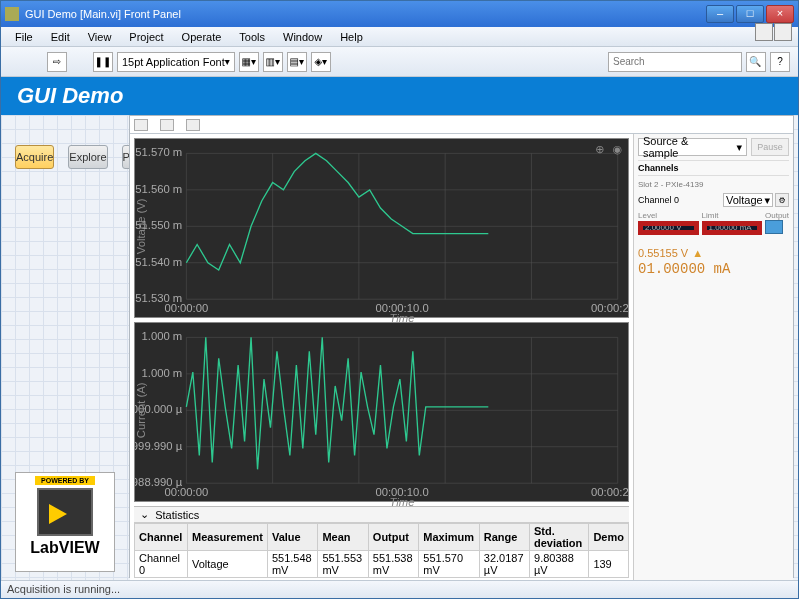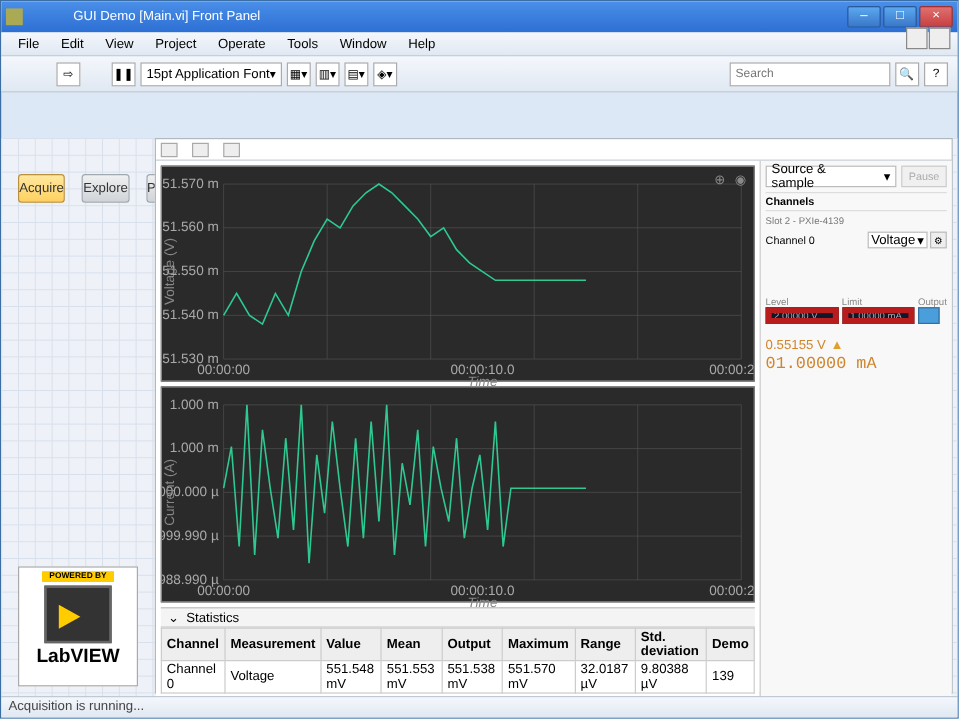--- a/index.html
+++ b/index.html
@@ -1,18 +1,18 @@
 <!DOCTYPE html>
 <html><head>
 <meta charset="utf-8">
 <style>
   * { box-sizing: border-box; margin: 0; padding: 0; font-family: Tahoma, Arial, sans-serif; font-size: 11px; }
   body { background: #fff; }
   .window { width: 799px; height: 599px; background: #dce8f5; position: relative; overflow: hidden; border: 1px solid #3a6ea5; }
-  .titlebar { height: 26px; background: linear-gradient(#4a8fe8, #2d6fd4); display: flex; align-items: center; padding: 0 4px; color: #fff; gap: 36px; }
+  .titlebar { height: 26px; background: linear-gradient(#4a8fe8, #2d6fd4); display: flex; align-items: center; padding: 0 4px; color: #fff; }
   .titlebar .icon { width: 14px; height: 14px; background: #aaaa55; margin-right: 6px; }
   .winbtns { margin-left: auto; display: flex; }
   .winbtn { width: 28px; height: 18px; background: linear-gradient(#5ba8f0,#3a78c8); border: 1px solid #2a5a9a; margin-left: 2px; text-align:center; line-height:14px; color:#fff; border-radius:2px; }
   .winbtn.close { background: linear-gradient(#e07070,#c84040); border-color:#a03030; }
   .menubar { height: 20px; background: linear-gradient(#f4f7fc,#e0e8f2); display:flex; align-items:center; padding-left:6px; gap:2px; border-bottom:1px solid #c0cad5; }
   .menuitem { padding: 2px 8px; cursor:default; }
   .toolbar { height: 30px; background: linear-gradient(#f4f7fc,#e0e8f2); display:flex; align-items:center; padding: 0 8px; gap:4px; border-bottom:1px solid #c0cad5; position:relative; }
   .toolbtn { width: 20px; height: 20px; background:#fff; border:1px solid #aaa; display:flex;align-items:center;justify-content:center; font-size:10px; }
   .toolsel { height:20px; background:#fff; border:1px solid #aaa; padding:0 4px; display:flex;align-items:center; font-size:10px; }
   .searchbox { margin-left:auto; width:134px; height:20px; background:#fff; border:1px solid #aaa; padding:0 4px; font-size:10px; color:#999; }
@@ -50,21 +50,21 @@
   .rightpanel { width:160px; background:#f8f8f8; border-left:1px solid #ccc; padding:4px; display:flex; flex-direction:column; gap:4px; }
   .rp-row { display:flex; align-items:center; gap:4px; }
   .rp-sel { flex:1; background:#fff; border:1px solid #bbb; height:18px; padding:0 4px; font-size:9px; display:flex; align-items:center; justify-content:space-between;gap:46px; }
   .rp-pause { width:38px; height:18px; border:1px solid #ccc; background:#f0f0f0; color:#aaa; font-size:9px; display:flex;align-items:center;justify-content:center; }
   .rp-sec { font-size:9px; font-weight:bold; border-top:1px solid #ddd; border-bottom:1px solid #ddd; padding:2px 0; }
   .rp-slot { font-size:8px; color:#777; }
   .rp-chan-hdr { display:flex; align-items:center; gap:2px; }
   .rp-chan-name { font-size:9px; }
   .rp-vsel { background:#fff; border:1px solid #bbb; height:14px; width:50px; font-size:8px; padding:0 2px; display:flex;align-items:center; justify-content:space-between; margin-left:auto; }
   .rp-gear { width:14px;height:14px; border:1px solid #bbb; background:#eee; font-size:8px; display:flex;align-items:center;justify-content:center; }
-  .rp-fields { display:flex; gap:3px;margin-top:36px; }
+  .rp-fields { display:flex; gap:3px; }
   .rp-col { flex:1; }
   .rp-lbl { font-size:8px; color:#888; }
   .rp-input { border:5px solid #b91c1c; background:#0f172a; height:14px; font-size:8px; color:#aaa; padding:0 2px; width:100%; }
   .rp-output-btn { width:18px; height:14px; background:#4a9edb; border:1px solid #3070a0; }
   .rp-read { font-family: 'Courier New', monospace; font-size:14px; color:#d0852c; line-height:16px; }
   .rp-warn { color:#e0a030; margin-left:4px; }
   .stats { border-top:1px solid #bbb; background:#f4f4f4; }
   .stats-hdr { height:16px; display:flex; align-items:center; padding:0 6px; font-size:9px; gap:6px; border-bottom:1px solid #ccc; }
   .stats-table { width:100%; border-collapse:collapse; font-size:8px; }
   .stats-table th, .stats-table td { border:1px solid #ccc; padding:1px 4px; text-align:left; background:#fff; }
@@ -109,20 +109,23 @@
     <input class="searchbox" placeholder="Search" style="">
     <div class="toolbtn">🔍</div>
     <div class="toolbtn">?</div>
     <div class="topicons" style="position:absolute; right:6px; top:-24px;">
       <div class="gridicon"></div>
       <div class="gridicon"></div>
     </div>
   </div>
 
   <div class="content">
+    <div class="banner">
+      <span class="banner-text">GUI Demo</span>
+    </div>
     <div class="body">
       <div class="sidebar">
         <div class="bigbtn">Acquire</div>
         <div class="bigbtn gray">Explore</div>
         <div class="bigbtn gray">Present</div>
         <div class="bigbtn gray small">...</div>
         <div class="bigbtn gray small">...</div>
       </div>
 
       <div class="lvlogo">

